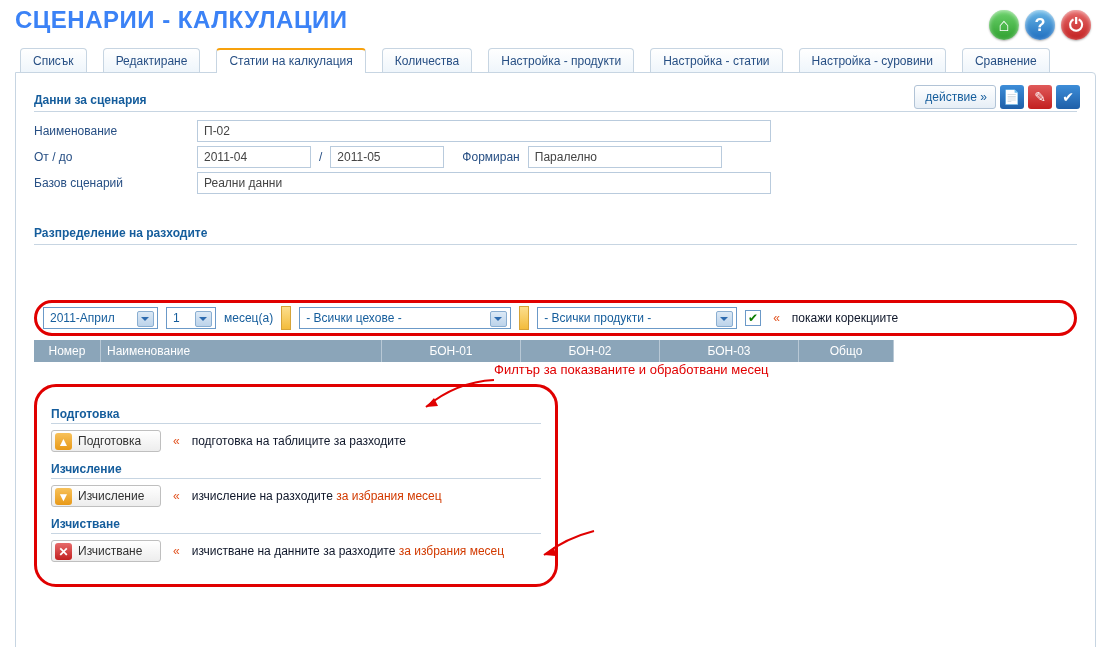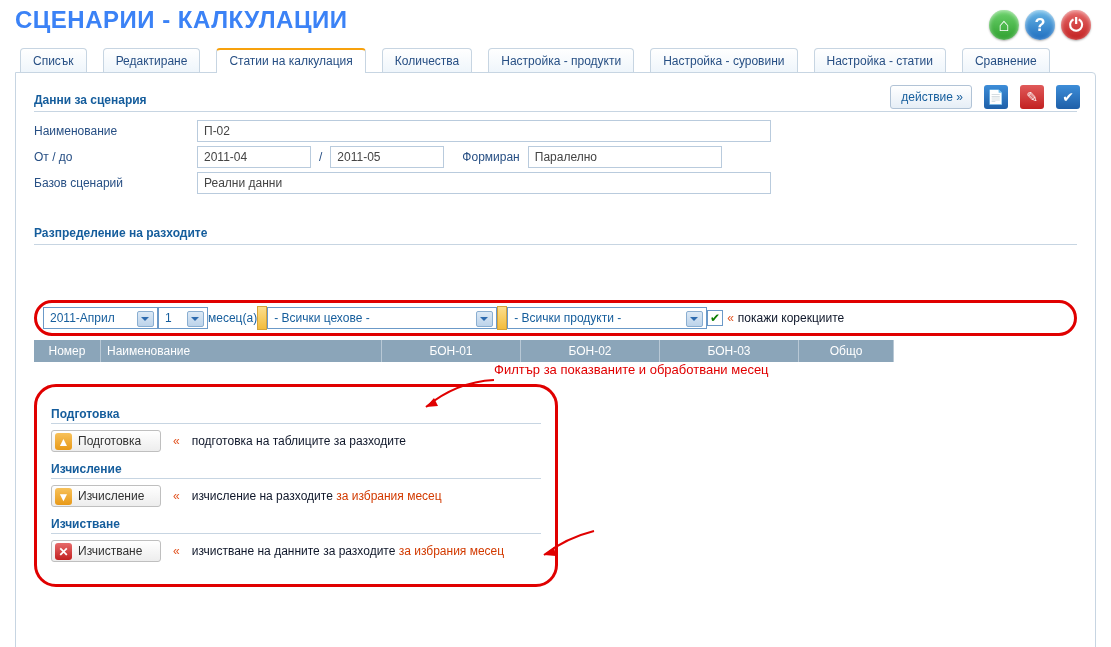--- a/index.html
+++ b/index.html
@@ -8,37 +8,37 @@
 .header-icons{position:absolute;top:4px;right:20px;display:flex;gap:6px}
 .circ{width:30px;height:30px;border-radius:50%;display:flex;align-items:center;justify-content:center;font-weight:bold;font-size:18px;color:#fff;box-shadow:inset 0 1px 4px rgba(255,255,255,.6),0 1px 2px rgba(0,0,0,.3);cursor:pointer}
 .c-home{background:linear-gradient(#6DD36D,#2F9F2F)}
 .c-help{background:linear-gradient(#6AB8E6,#1E6DBF)}
 .c-power{background:linear-gradient(#E66A6A,#C22020)}
 .tabs{display:flex;gap:16px;align-items:flex-end;margin-left:5px}
 .tab{border:1px solid #C7D5E2;border-bottom:none;border-radius:4px 4px 0 0;background:linear-gradient(#fff,#EEF5FB);padding:5px 12px;color:#274F84;font-size:12px;cursor:pointer}
 .tab.active{background:#fff;border-top:2px solid #F7A10D;padding-top:4px;position:relative;z-index:2}
 .panel{border:1px solid #C7D5E2;border-radius:0 4px 4px 4px;margin-top:-1px;padding:12px 18px 30px;position:relative;min-height:540px}
 .sect-title{color:#155D9C;font-weight:bold;font-size:12px;border-bottom:1px solid #C7D5E2;padding:4px 0;margin:4px 0 8px}
-.action-bar{position:absolute;top:12px;right:15px;display:flex;gap:12px;align-items:flex-end}
+.action-bar{position:absolute;top:12px;right:15px;display:flex;gap:4px;align-items:flex-end}
 .action-btn{border:1px solid #B1C3D6;background:linear-gradient(#fff,#E6EEF6);color:#155D9C;font-size:12px;padding:4px 8px 4px 10px;border-radius:3px;cursor:pointer}
 .sq{width:24px;height:24px;border-radius:3px;display:inline-flex;align-items:center;justify-content:center;cursor:pointer;font-size:14px;color:#fff}
 .sq-blue{background:linear-gradient(#3D8DD8,#1E5FA8)}
 .sq-red{background:linear-gradient(#E05A5A,#C22020)}
 .field-row{display:flex;align-items:center;gap:8px;margin:4px 0}
 .label{width:155px;color:#274F84}
 .input{border:1px solid #B9CBDD;background:#fff;padding:3px 6px;font-size:12px;color:#444}
 .w-long{width:560px}.w-date{width:100px}.w-par{width:180px}
 .slash{color:#274F84}
 .annot-top{position:absolute;top:289px;left:478px;color:#E00000;font-size:13px}
 .arrow-top{position:absolute;top:299px;left:400px}
-.filter-row{display:flex;align-items:center;gap:0;margin-top:55px;border:3px solid #E00000;border-radius:22px;padding:3px 6px}
+.filter-row{display:flex;align-items:center;gap:8px;margin-top:55px;border:3px solid #E00000;border-radius:22px;padding:3px 6px}
 .sel{border:1px solid #6B99C8;background:#fff;padding:2px 24px 2px 6px;color:#155D9C;font-size:12px;height:22px;position:relative;text-align:left}
 .sel::after{content:"";position:absolute;right:3px;top:3px;width:15px;height:14px;background:linear-gradient(#DCE9F6,#BCD3EA);border:1px solid #8AAED1;border-radius:2px}
 .sel::before{content:"";position:absolute;right:8px;top:9px;border:4px solid transparent;border-top-color:#2D6BAF;z-index:1}
-.sel-month{width:115px}.sel-num{width:50px}.sel-wide{width:230px}.sel-prod{width:200px}
+.sel-month{width:115px}.sel-num{width:50px}.sel-wide{width:212px}.sel-prod{width:200px}
 .ybar{width:8px;height:22px;background:linear-gradient(#FBDE8D,#F3BC3B);border:1px solid #D6A439}
 .monthtxt{color:#155D9C}
 .checkbox{width:14px;height:14px;border:1px solid #6B99C8;display:inline-flex;align-items:center;justify-content:center;color:#0A7D00;font-size:12px}
 .redangles{color:#E25320;margin:0 4px}
 .linklike{color:#0f172a}
 table.hdr{width:860px;border-collapse:collapse;margin-top:4px}
 table.hdr th{background:#8BA5B9;color:#fff;font-weight:normal;font-size:12px;padding:4px;border-right:1px solid #B8C8D5}
 .ops-box{border:3px solid #E00000;border-radius:22px;padding:20px 14px;margin-top:22px;width:490px}
 .ops-title{color:#155D9C;font-weight:bold;border-bottom:1px solid #C7D5E2;padding-bottom:2px;margin-bottom:6px}
 .ops-row{display:flex;align-items:center;gap:8px;margin:4px 0 10px}
@@ -62,22 +62,22 @@
     <div class="circ c-help">?</div>
     <div class="circ c-power">⏻</div>
   </div>
 
   <div class="tabs">
     <div class="tab">Списък</div>
     <div class="tab">Редактиране</div>
     <div class="tab active">Статии на калкулация</div>
     <div class="tab">Количества</div>
     <div class="tab">Настройка - продукти</div>
+    <div class="tab">Настройка - статии</div>
     <div class="tab">Настройка - суровини</div>
-    <div class="tab">Настройка - статии</div>
     <div class="tab">Сравнение</div>
   </div>
 
   <div class="panel">
     <div class="action-bar">
       <button class="action-btn">действие  »</button>
       <span class="sq sq-blue">📄</span>
       <span class="sq sq-red">✎</span>
       <span class="sq sq-blue">✔</span>
     </div>

